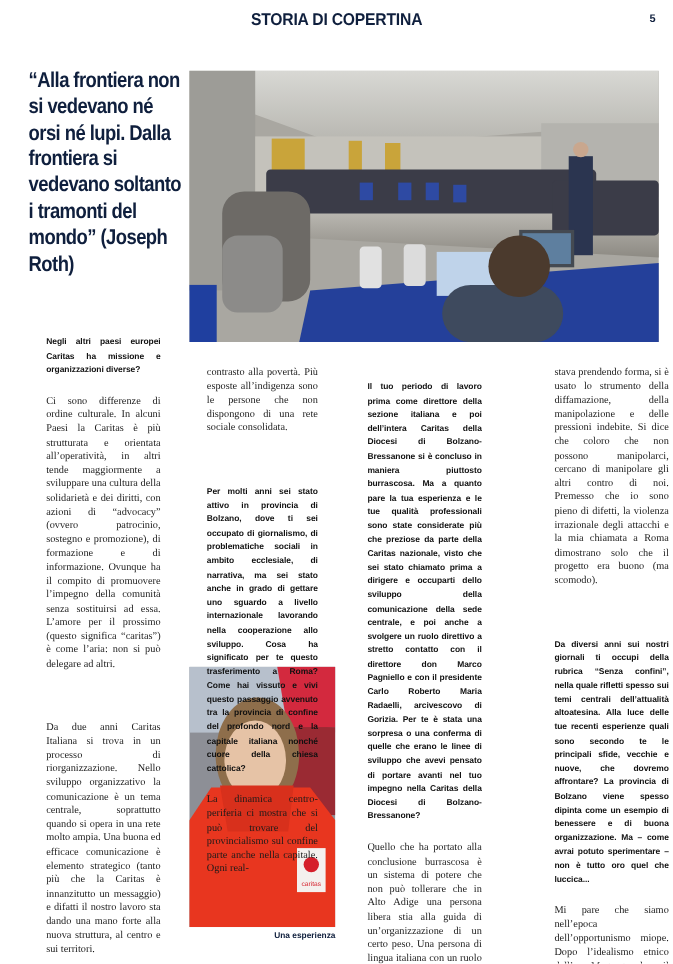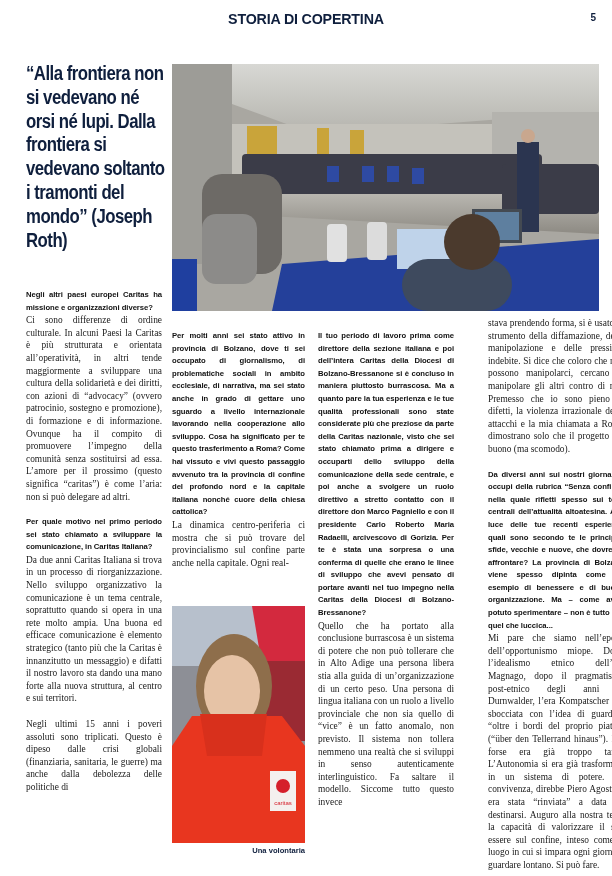--- a/index.html
+++ b/index.html
@@ -8,21 +8,21 @@
   .header-title { position: absolute; top: 10px; left: 0; width: 612px; text-align: center; font-family: "Liberation Sans", sans-serif; font-weight: bold; font-size: 15.5px; letter-spacing: -0.2px; color: #0f1f3d; transform: scaleX(0.92); }
   .page-number { position: absolute; top: 12px; right: 16px; font-family: "Liberation Sans", sans-serif; font-weight: bold; font-size: 10px; color: #0f1f3d; }
 
   .pull-quote { position: absolute; left: 26px; top: 62px; width: 140px; font-family: "Liberation Sans", sans-serif; font-weight: bold; font-size: 19.5px; line-height: 23.8px; color: #0f1f3d; letter-spacing: -0.6px; transform: scaleX(0.86); transform-origin: left top; width: 165px; }
 
   .photo-main { position: absolute; left: 172px; top: 64px; width: 427px; height: 247px; overflow: hidden; }
   .photo-volunteer { position: absolute; left: 172px; top: 606px; width: 133px; height: 237px; overflow: hidden; }
   .caption { position: absolute; top: 846px; left: 172px; width: 133px; text-align: right; font-family: "Liberation Sans", sans-serif; font-weight: bold; font-size: 7.6px; color: #0f1f3d; }
 
   .col { position: absolute; font-size: 9.4px; line-height: 12.6px; text-align: justify; hyphens: manual; }
-  .col p { margin: 0; }
+  .col p { margin: 16px; }
   .col .q { font-family: "Liberation Sans", sans-serif; font-weight: bold; font-size: 7.7px; line-height: 12.6px; color: #111; letter-spacing: -0.05px; }
   .col .gap { height: 13px; }
 
   .col1 { left: 26px; top: 289px; width: 136px; }
   .col2 { left: 172px; top: 317px; width: 133px; }
   .col3 { left: 318px; top: 317px; width: 136px; }
   .col4 { left: 488px; top: 317px; width: 136px; }
 </style>
 </head>
 <body>
@@ -90,33 +90,33 @@
     <rect x="88" y="55" width="45" height="80" fill="#9a2a33"></rect>
     <ellipse cx="62" cy="80" rx="38" ry="52" fill="#8e6e4b"></ellipse>
     <ellipse cx="60" cy="85" rx="28" ry="36" fill="#e6c3a6"></ellipse>
     <polygon points="0,140 20,110 110,110 133,140 133,237 0,237" fill="#e8361f"></polygon>
     <polygon points="28,108 95,108 90,150 35,150" fill="#d8301c"></polygon>
     <rect x="98" y="165" width="26" height="40" fill="#f4f0ee"></rect>
     <circle cx="111" cy="180" r="7" fill="#d51f2b"></circle>
     <text x="111" y="199" font-family="Liberation Sans, sans-serif" font-size="6" fill="#d51f2b" text-anchor="middle">caritas</text>
   </svg>
 </div>
-<div class="caption">Una volontaria</div>
+<div class="caption">Una esperienza</div>
 
 <div class="col col1">
   <p class="q">Negli altri paesi europei Caritas ha missione e organizzazioni diverse?</p>
   <p>Ci sono differenze di ordine culturale. In alcuni Paesi la Caritas è più strutturata e orientata all’operatività, in altri tende maggiormente a sviluppare una cultura della solidarietà e dei diritti, con azioni di “advocacy” (ovvero patrocinio, sostegno e promozione), di formazione e di informazione. Ovunque ha il compito di promuovere l’impegno della comunità senza sostituirsi ad essa. L’amore per il prossimo (questo significa “caritas”) è come l’aria: non si può delegare ad altri.</p>
   <div class="gap"></div>
-  <p class="q">Per quale motivo nel primo periodo sei stato chiamato a sviluppare la comunicazione, in Caritas Italiana?</p>
   <p>Da due anni Caritas Italiana si trova in un processo di riorganizzazione. Nello sviluppo organizzativo la comunicazione è un tema centrale, soprattutto quando si opera in una rete molto ampia. Una buona ed efficace comunicazione è elemento strategico (tanto più che la Caritas è innanzitutto un messaggio) e difatti il nostro lavoro sta dando una mano forte alla nuova struttura, al centro e sui territori.</p>
   <div class="gap"></div>
   <p>Negli ultimi 15 anni i poveri assoluti sono triplicati. Questo è dipeso dalle crisi globali (finanziaria, sanitaria, le guerre) ma anche dalla debolezza delle politiche di</p>
 </div>
 
 <div class="col col2">
+  <p>contrasto alla povertà. Più esposte all’indigenza sono le persone che non dispongono di una rete sociale consolidata.</p>
   <div class="gap"></div>
   <p class="q">Per molti anni sei stato attivo in provincia di Bolzano, dove ti sei occupato di giornalismo, di problematiche sociali in ambito ecclesiale, di narrativa, ma sei stato anche in grado di gettare uno sguardo a livello internazionale lavorando nella cooperazione allo sviluppo. Cosa ha significato per te questo trasferimento a Roma? Come hai vissuto e vivi questo passaggio avvenuto tra la provincia di confine del profondo nord e la capitale italiana nonché cuore della chiesa cattolica?</p>
   <p>La dinamica centro-periferia ci mostra che si può trovare del provincialismo sul confine parte anche nella capitale. Ogni real-</p>
 </div>
 
 <div class="col col3">
   <div class="gap"></div>
   <p class="q">Il tuo periodo di lavoro prima come direttore della sezione italiana e poi dell’intera Caritas della Diocesi di Bolzano-Bressanone si è concluso in maniera piuttosto burrascosa. Ma a quanto pare la tua esperienza e le tue qualità professionali sono state considerate più che preziose da parte della Caritas nazionale, visto che sei stato chiamato prima a dirigere e occuparti dello sviluppo della comunicazione della sede centrale, e poi anche a svolgere un ruolo direttivo a stretto contatto con il direttore don Marco Pagniello e con il presidente Carlo Roberto Maria Radaelli, arcivescovo di Gorizia. Per te è stata una sorpresa o una conferma di quelle che erano le linee di sviluppo che avevi pensato di portare avanti nel tuo impegno nella Caritas della Diocesi di Bolzano-Bressanone?</p>
   <p>Quello che ha portato alla conclusione burrascosa è un sistema di potere che non può tollerare che in Alto Adige una persona libera stia alla guida di un’organizzazione di un certo peso. Una persona di lingua italiana con un ruolo a livello provinciale che non sia quello di “vice” è un fatto anomalo, non previsto. Il sistema non tollera nemmeno una realtà che si sviluppi in senso autenticamente interlinguistico. Fa saltare il modello. Siccome tutto questo invece</p>
 </div>

